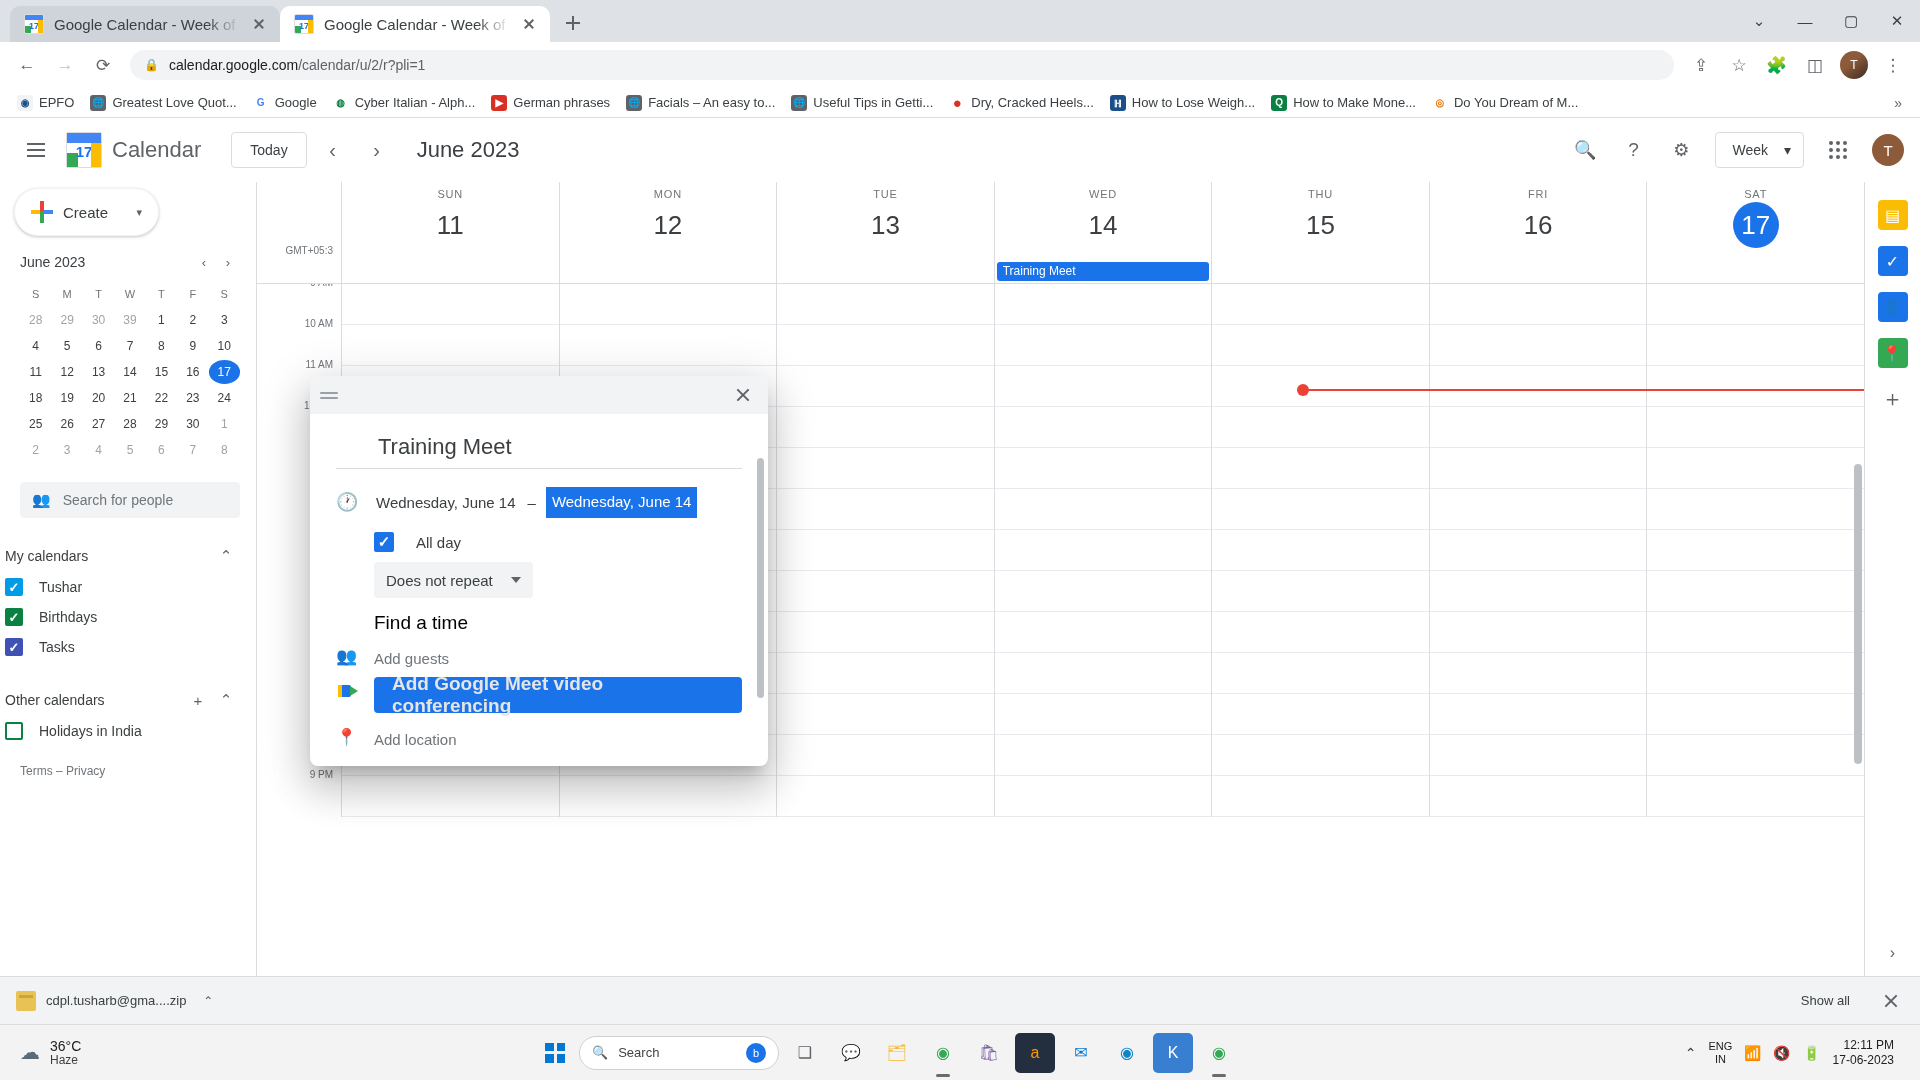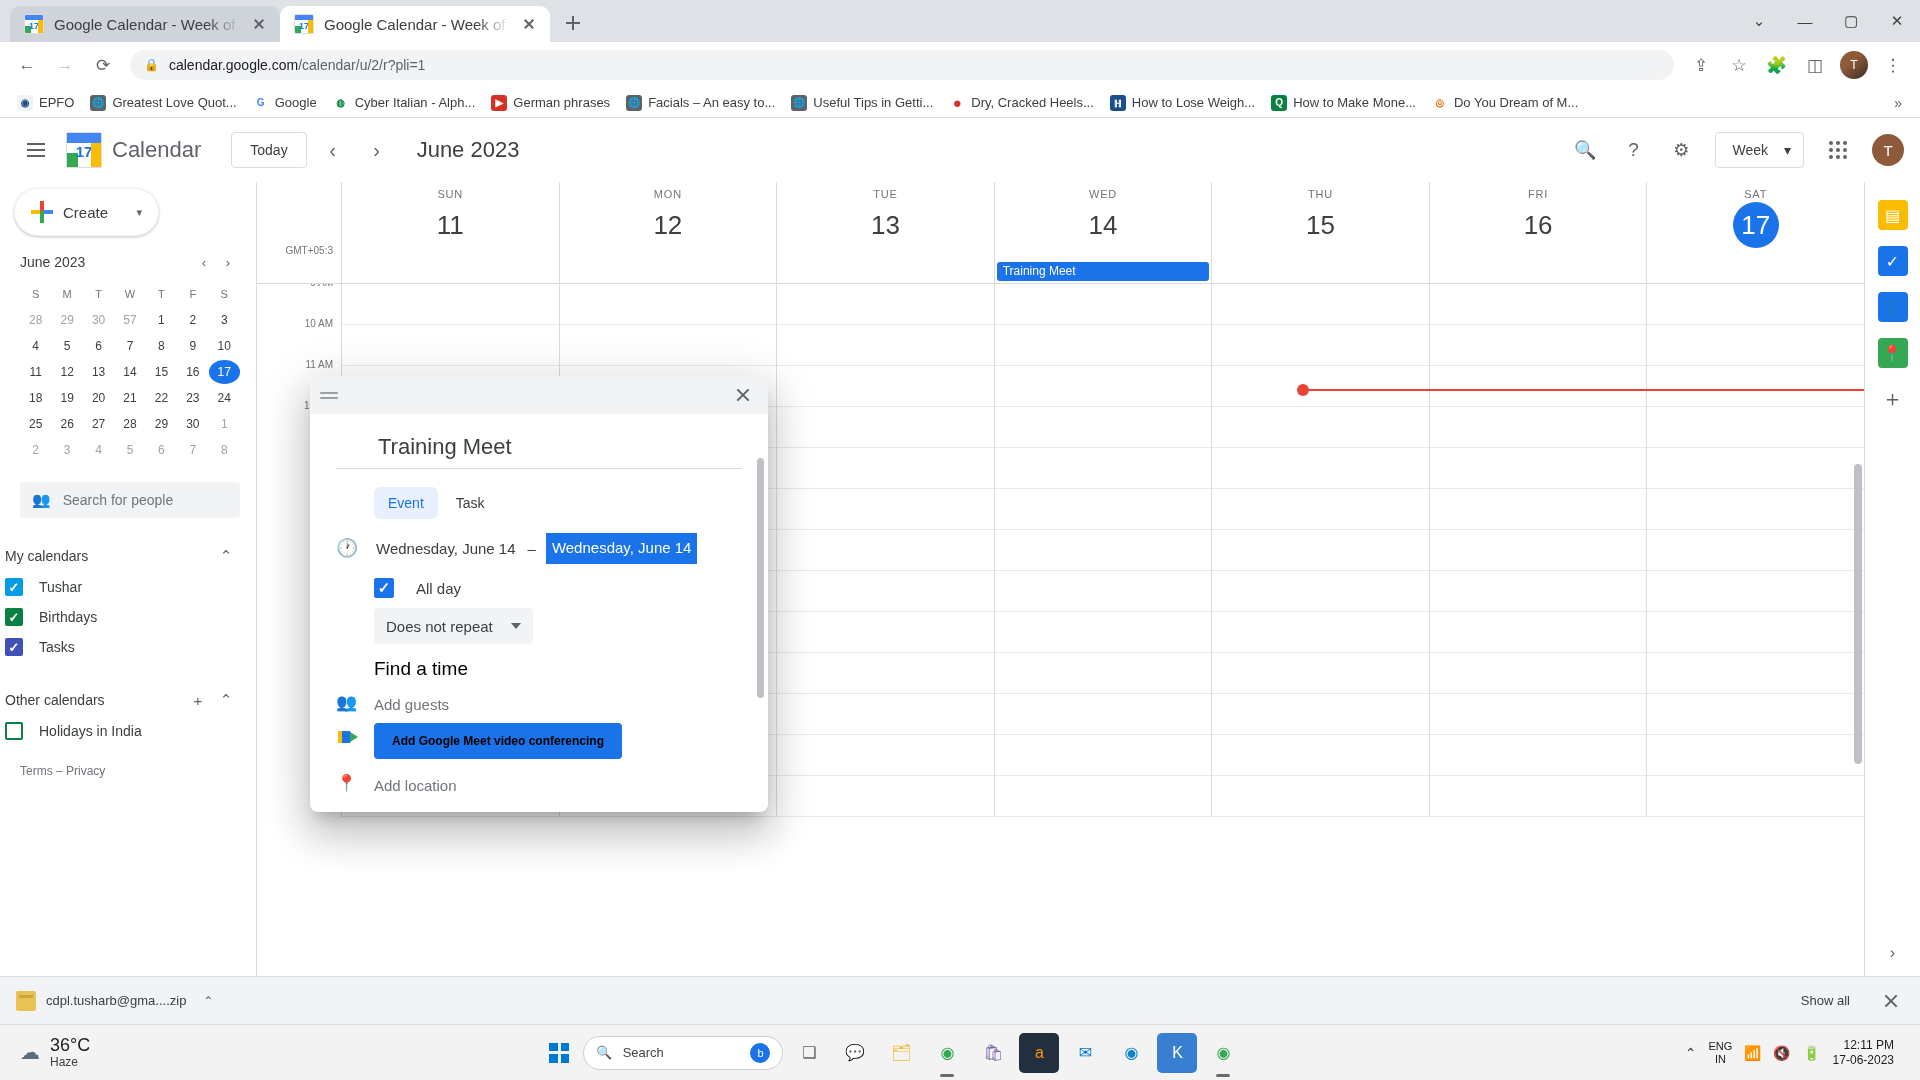--- a/index.html
+++ b/index.html
@@ -161,22 +161,22 @@
   .dash { color: #3c4043; }
   .allday { display: flex; align-items: center; gap: 22px; margin: 14px 0 10px 0; font-size: 15px; color: #3c4043; }
   .cbx-blue { width: 20px; height: 20px; border-radius: 2px; background: #1a73e8; position: relative; }
   .cbx-blue:after { content: "✓"; position: absolute; inset: 0; color: #fff; font-size: 15px; font-weight: bold;
                     display: flex; align-items: center; justify-content: center; }
   .repeat { display: inline-flex; align-items: center; gap: 18px; background: #f1f3f4; border-radius: 4px;
             height: 36px; padding: 0 12px; font-size: 15px; color: #3c4043; }
   .caret { width: 0; height: 0; border-left: 5px solid transparent; border-right: 5px solid transparent; border-top: 6px solid #5f6368; }
   .findtime { color: #000000; font-size: 19px; margin: 14px 0 6px 0; }
   .placeholder { color: #70757a; font-size: 15px; padding: 8px 0; }
-  .meet-btn { background: #1a73e8; color: #000000; border-radius: 4px; height: 36px; padding: 0 18px;
-              display: inline-flex; align-items: center; font-size: 12px; font-weight: bold; }
+  .meet-btn { background: #1a73e8; color: #e5e5e5; border-radius: 4px; height: 36px; padding: 0 18px;
+              display: inline-flex; align-items: center; font-size: 19px; font-weight: bold; }
   .meet-ico { width: 26px; height: 20px; background: #fff; border-radius: 3px; position: relative; overflow: hidden; }
   .meet-ico i { position: absolute; display: block; }
   .dlg-foot { border-top: 1px solid #e8eaed; height: 56px; display: flex; align-items: center; justify-content: flex-end; gap: 18px; padding: 0 22px; }
   .more-opt { font-size: 14px; color: #3c4043; }
   .save-btn { background: #1a73e8; color: #fff; border-radius: 4px; height: 36px; padding: 0 24px;
               display: flex; align-items: center; font-size: 14px; }
 
   
   .dlbar { height: 48px; background: #f1f3f4; border-top: 1px solid #dadce0; display: flex; align-items: center; padding: 0 16px; gap: 10px; }
   .dl-item { display: flex; align-items: center; gap: 10px; font-size: 13px; color: #3c4043; }
@@ -186,21 +186,21 @@
   .dl-showall { margin-left: auto; font-size: 13px; color: #3c4043; }
   .dl-close { width: 26px; height: 26px; position: relative; margin-left: 18px; }
   .dl-close:before, .dl-close:after { content: ""; position: absolute; left: 5px; top: 12px; width: 16px; height: 2px; background: #5f6368; }
   .dl-close:before { transform: rotate(45deg); } .dl-close:after { transform: rotate(-45deg); }
 
   
   .taskbar { height: 56px; background: #f3f3f3; border-top: 1px solid #dcdcdc; display: flex; align-items: center; padding: 0 10px; }
   .weather { display: flex; align-items: center; gap: 10px; padding: 0 10px; }
   .weather .wi { font-size: 20px; color: #5a6b7a; }
   .weather .wt { line-height: 1.15; }
-  .weather .wt .t { font-size: 18px; color: #202124; }
+  .weather .wt .t { font-size: 14px; color: #202124; }
   .weather .wt .c { font-size: 12px; color: #3c4043; }
   .tb-center { flex: 1; display: flex; align-items: center; justify-content: center; gap: 6px; }
   .win-logo { width: 36px; height: 36px; display: grid; grid-template-columns: 1fr 1fr; grid-template-rows: 1fr 1fr; gap: 3px; padding: 8px; }
   .win-logo i { background: #0078d4; display: block; }
   .tb-search { width: 200px; height: 34px; background: #fff; border: 1px solid #d0d0d0; border-radius: 18px;
                display: flex; align-items: center; gap: 10px; padding: 0 12px; font-size: 13px; color: #444; }
   .tb-ico { width: 40px; height: 40px; border-radius: 5px; display: flex; align-items: center; justify-content: center;
             position: relative; font-size: 16px; }
   .tb-ico.run:after { content: ""; position: absolute; bottom: -4px; left: 50%; transform: translateX(-50%);
                       width: 14px; height: 3px; border-radius: 2px; background: #6b6b6b; }
@@ -377,21 +377,21 @@
             <span class="dow">M</span>
             <span class="dow">T</span>
             <span class="dow">W</span>
             <span class="dow">T</span>
             <span class="dow">F</span>
             <span class="dow">S</span>
 
             <span class="day other">28</span>
             <span class="day other">29</span>
             <span class="day other">30</span>
-            <span class="day other">57</span>
+            <span class="day other">39</span>
             <span class="day">1</span>
             <span class="day">2</span>
             <span class="day">3</span>
 
             <span class="day">4</span>
             <span class="day">5</span>
             <span class="day">6</span>
             <span class="day">7</span>
             <span class="day">8</span>
             <span class="day">9</span>
@@ -685,24 +685,20 @@
       <div class="dlg-top">
         <span class="drag-handle">
             <span></span>
             <span></span>
           </span>
         <span class="dlg-close"></span>
       </div>
       <div class="dlg-body">
         <div class="dlg-scrollbar"></div>
         <div class="evt-title">Training Meet</div>
-        <div class="seg">
-          <div class="seg-item active">Event</div>
-          <div class="seg-item">Task</div>
-        </div>
 
         <div class="row">
           <div class="row-ico" style="font-size:18px;">🕐</div>
           <div class="row-main">
             <div class="dates">
               <span class="date-start">Wednesday, June 14</span>
               <span class="dash">–</span>
               <span class="date-end">Wednesday, June 14</span>
             </div>
             <div class="allday">

